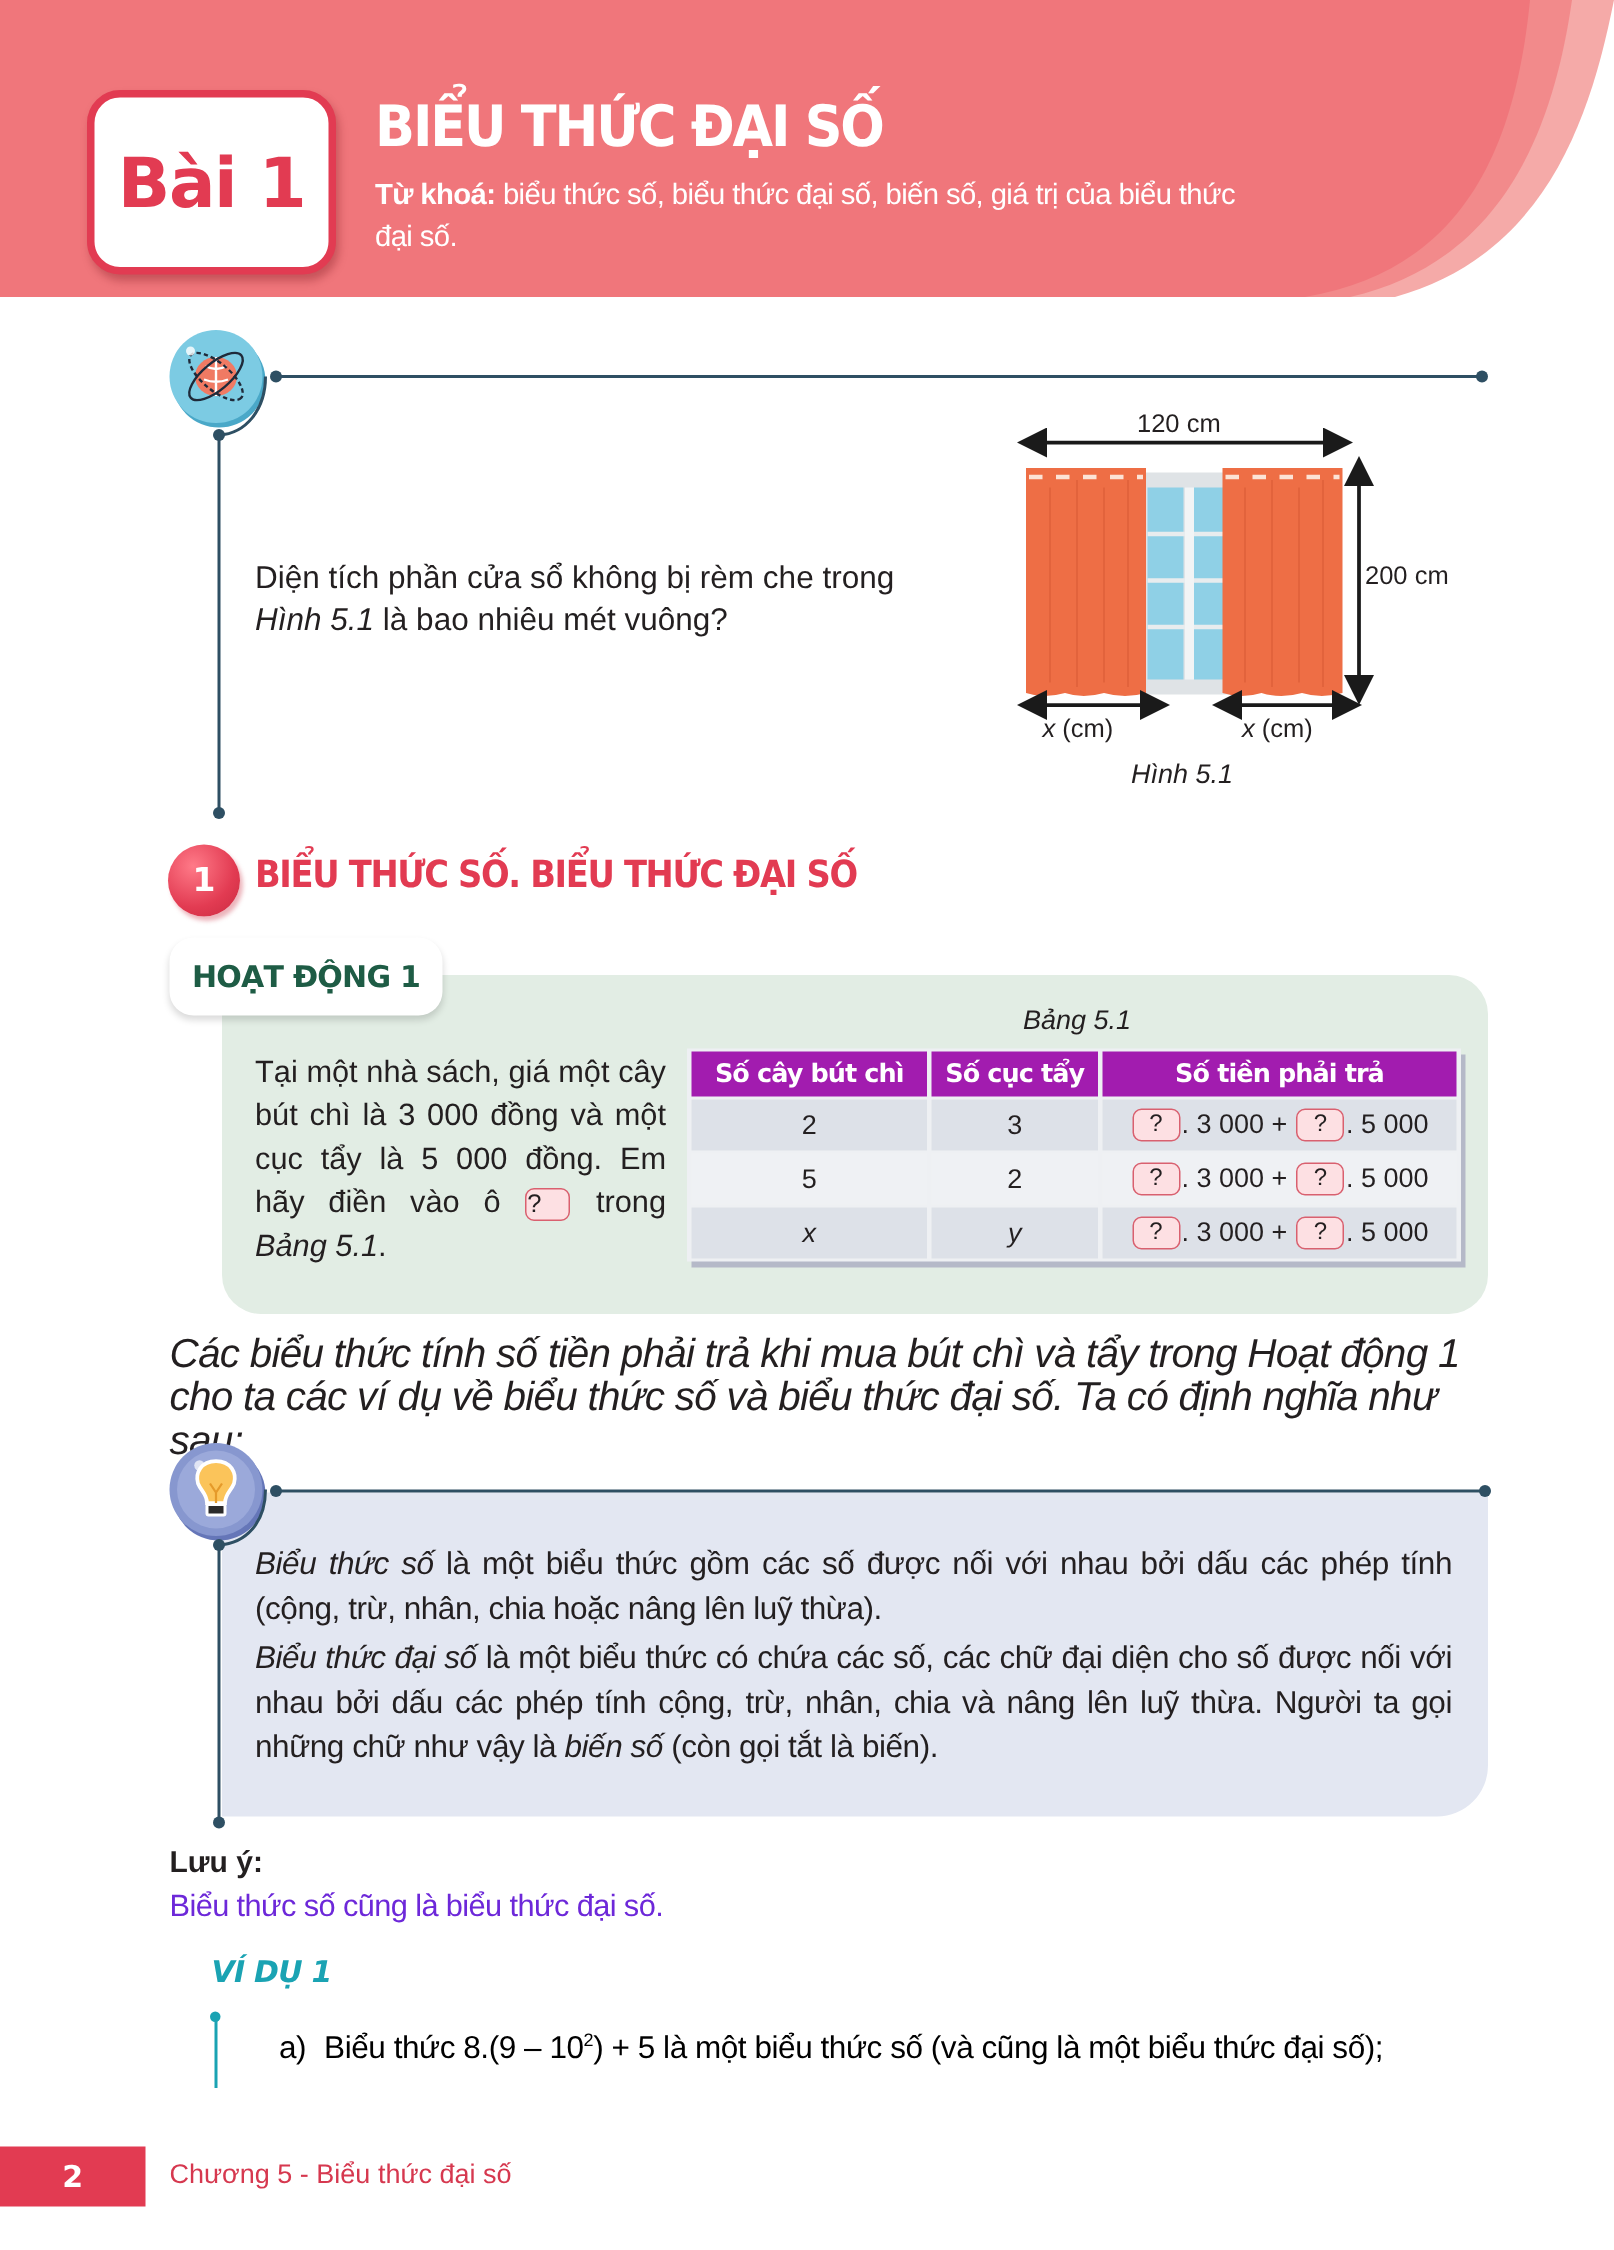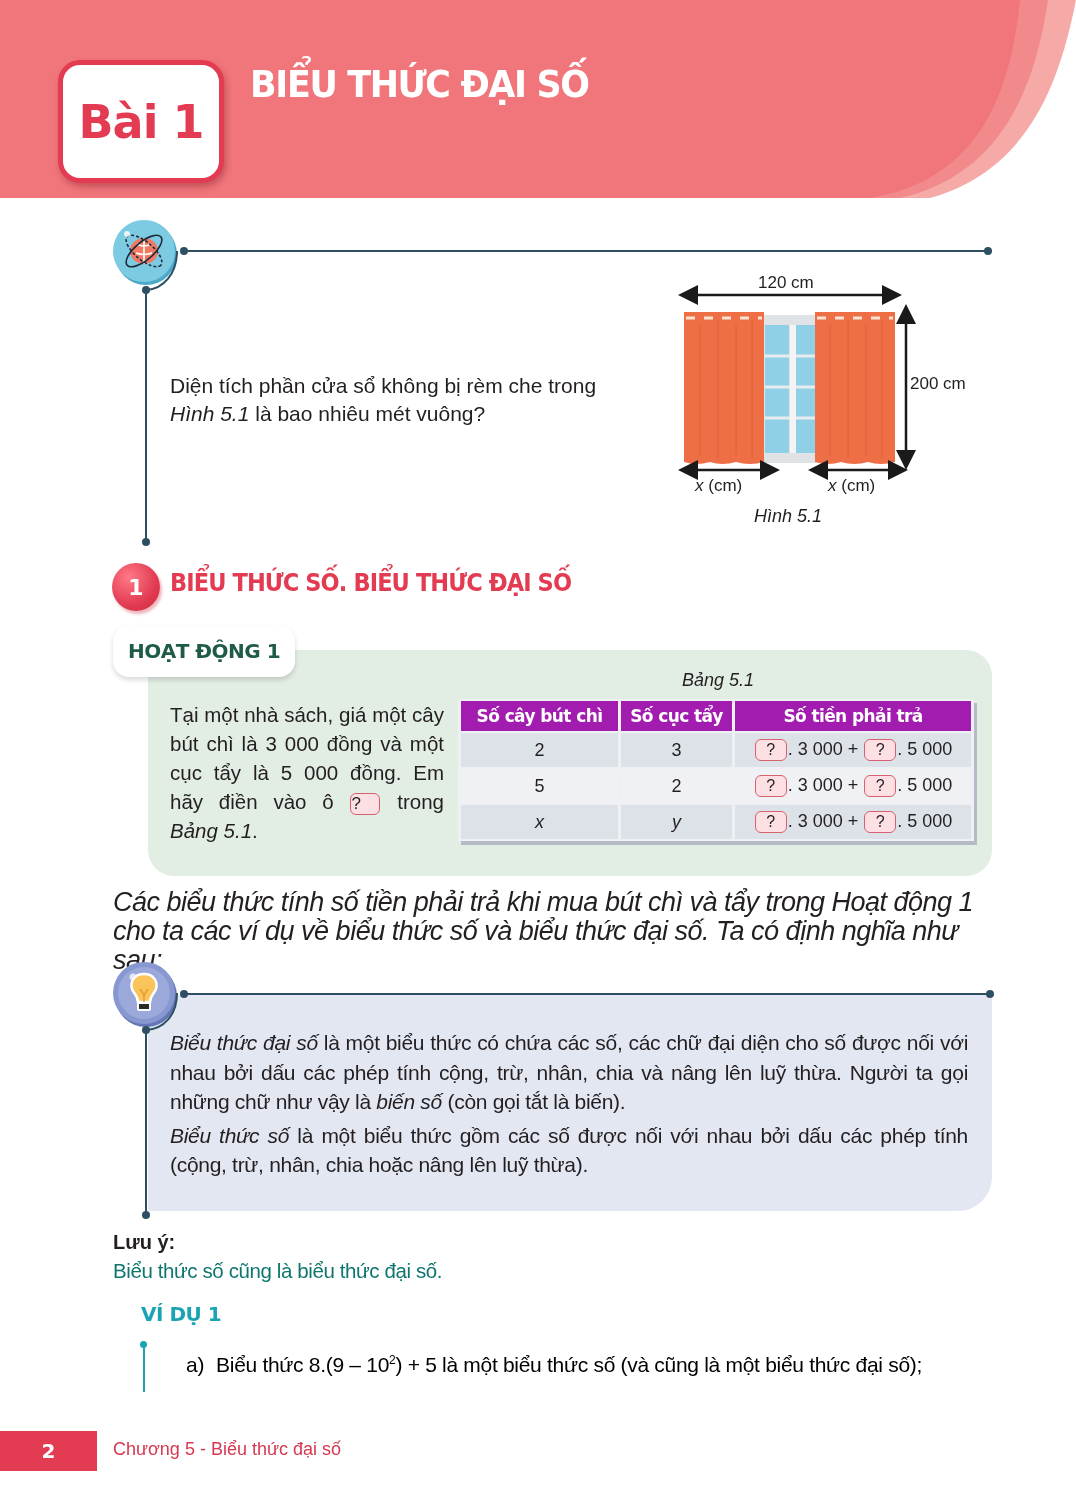--- a/index.html
+++ b/index.html
@@ -56,23 +56,23 @@
 
   .para { position: absolute; left: 113px; top: 888px; width: 880px; font-size: 27px; line-height: 29px; letter-spacing: -0.5px; color: #231f20; font-style: italic; }
 
   
   .def-bg { position: absolute; left: 148px; top: 995px; width: 844px; height: 216px; background: #e3e7f2; border-radius: 0 0 34px 0; }
   .def-text { position: absolute; left: 170px; top: 1028px; width: 798px; font-size: 21px; line-height: 29.5px; color: #231f20; letter-spacing: -0.3px; }
   .def-text p { text-align: justify; text-align-last: left; margin-bottom: 4px; }
   .def-text i { font-style: italic; }
 
   .note-title { position: absolute; left: 113px; top: 1231px; font-weight: bold; font-size: 20px; color: #231f20; }
-  .note-text { position: absolute; left: 113px; top: 1259px; font-size: 20.5px; color: #0f766e; letter-spacing: -0.4px; }
-
-  .example-title { position: absolute; left: 141px; top: 1302px; font-family: "DejaVu Sans", sans-serif; font-weight: bold; font-size: 20px; color: #1aa3b3; letter-spacing: -0.5px; }
+  .note-text { position: absolute; left: 113px; top: 1259px; font-size: 20.5px; color: #6d28d9; letter-spacing: -0.4px; }
+
+  .example-title { position: absolute; left: 141px; top: 1302px; font-family: "DejaVu Sans", sans-serif; font-weight: bold; font-size: 20px; color: #1aa3b3; letter-spacing: -0.5px; font-style: italic; }
   .ex-line { position: absolute; left: 143px; top: 1344px; width: 2px; height: 48px; background: #1aa3b3; }
   .ex-dot { position: absolute; left: 140px; top: 1341px; width: 7px; height: 7px; border-radius: 50%; background: #1aa3b3; }
   .example-a { position: absolute; left: 170px; top: 1353px; font-size: 21px; color: #000000; letter-spacing: -0.3px; margin-left: 16px; }
   .example-a .lbl { margin-right: 12px; }
   .example-a sup { font-size: 12px; vertical-align: 8px; }
 
   
   .page-num { position: absolute; left: 0; top: 1431px; width: 97px; height: 40px; background: #e23b52; display: flex; align-items: center; justify-content: center; }
   .page-num span { color: #fff; font-weight: bold; font-size: 20px; font-family: "DejaVu Sans", sans-serif; }
   .chapter { position: absolute; left: 113px; top: 1439px; font-size: 18px; color: #d6384f; }
@@ -83,20 +83,23 @@
 <div class="header">
   <svg width="1076" height="200" viewBox="0 0 1076 200">
     <path d="M0 0 H1076 V0 C1060 80 1030 170 930 198 L0 198 Z" fill="#f5aaa8"></path>
     <path d="M0 0 H1048 C1035 90 1000 175 900 198 L0 198 Z" fill="#f28a8b"></path>
     <path d="M0 0 H1020 C1010 100 975 180 870 198 L0 198 Z" fill="#f0767b"></path>
   </svg>
   <div class="lesson-badge">
     <span>Bài 1</span>
   </div>
   <div class="lesson-title">BIỂU THỨC ĐẠI SỐ</div>
+  <div class="keywords">
+    <b>Từ khoá:</b><span> biểu thức số, biểu thức đại số, biến số, giá trị của biểu thức đại số.</span>
+  </div>
 </div>
 
 <div class="circle-icon" style="left:113px; top:220px; background:#7ccbe3; box-shadow: 2px 3px 0 #4aa8c8;">
   <svg width="62" height="62" viewBox="0 0 62 62">
     <ellipse cx="31" cy="31" rx="14" ry="13" fill="#f07a63"></ellipse>
     <path d="M31 18 V44 M24 24 Q31 28 38 24 M23 33 Q31 36 39 33" stroke="#fff" stroke-width="1.6" fill="none"></path>
     <ellipse cx="31" cy="31" rx="22" ry="9" transform="rotate(40 31 31)" fill="none" stroke="#1f2a3a" stroke-width="1.6" stroke-dasharray="3 2"></ellipse>
     <ellipse cx="31" cy="31" rx="22" ry="9" transform="rotate(-40 31 31)" fill="none" stroke="#1f2a3a" stroke-width="1.6"></ellipse>
     <circle cx="14" cy="14" r="3" fill="#fff" opacity="0.8"></circle>
   </svg>
@@ -209,22 +212,22 @@
   <path d="M37 6 C37 28 24 42 6 43" stroke="#2e4f63" stroke-width="2" fill="none"></path>
 </svg>
 <div class="dot" style="left:180px; top:990px;"></div>
 <div class="frame-line" style="left:184px; top:993px; width:806px; height:2px;"></div>
 <div class="dot" style="left:986px; top:990px;"></div>
 <div class="dot" style="left:142px; top:1026px;"></div>
 <div class="frame-line" style="left:145px; top:1030px; width:2px; height:185px;"></div>
 <div class="dot" style="left:142px; top:1211px;"></div>
 
 <div class="def-text">
+  <p><i>Biểu thức số</i><span> là một biểu thức gồm các số được nối với nhau bởi dấu các phép tính (cộng, trừ, nhân, chia hoặc nâng lên luỹ thừa).</span></p>
   <p><i>Biểu thức đại số</i><span> là một biểu thức có chứa các số, các chữ đại diện cho số được nối với nhau bởi dấu các phép tính cộng, trừ, nhân, chia và nâng lên luỹ thừa. Người ta gọi những chữ như vậy là </span><i>biến số</i><span> (còn gọi tắt là biến).</span></p>
-  <p><i>Biểu thức số</i><span> là một biểu thức gồm các số được nối với nhau bởi dấu các phép tính (cộng, trừ, nhân, chia hoặc nâng lên luỹ thừa).</span></p>
 </div>
 
 <div class="note-title">Lưu ý:</div>
 <div class="note-text">Biểu thức số cũng là biểu thức đại số.</div>
 
 <div class="example-title">VÍ DỤ 1</div>
 <div class="ex-dot"></div>
 <div class="ex-line"></div>
 <div class="example-a">
   <span class="lbl">a)</span><span>Biểu thức 8.(9 – 10</span><sup>2</sup><span>) + 5 là một biểu thức số (và cũng là một biểu thức đại số);</span>

